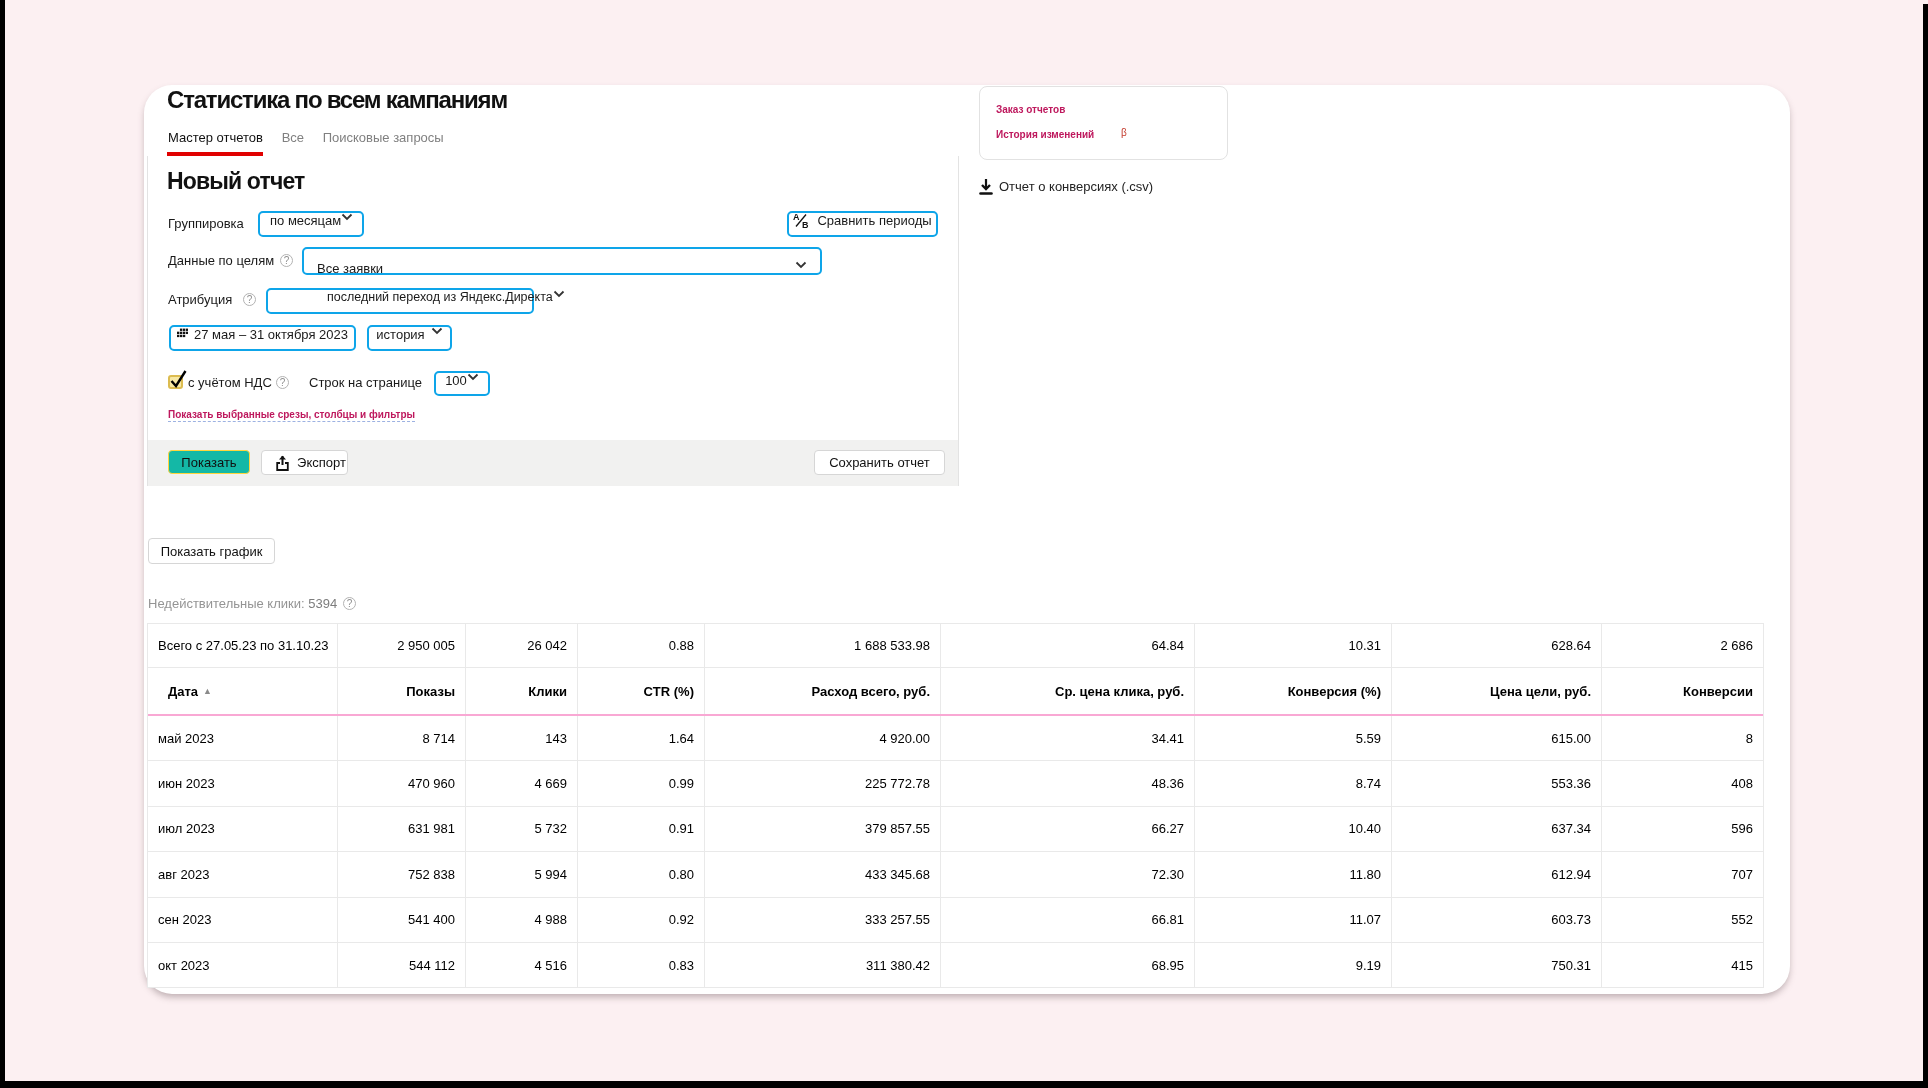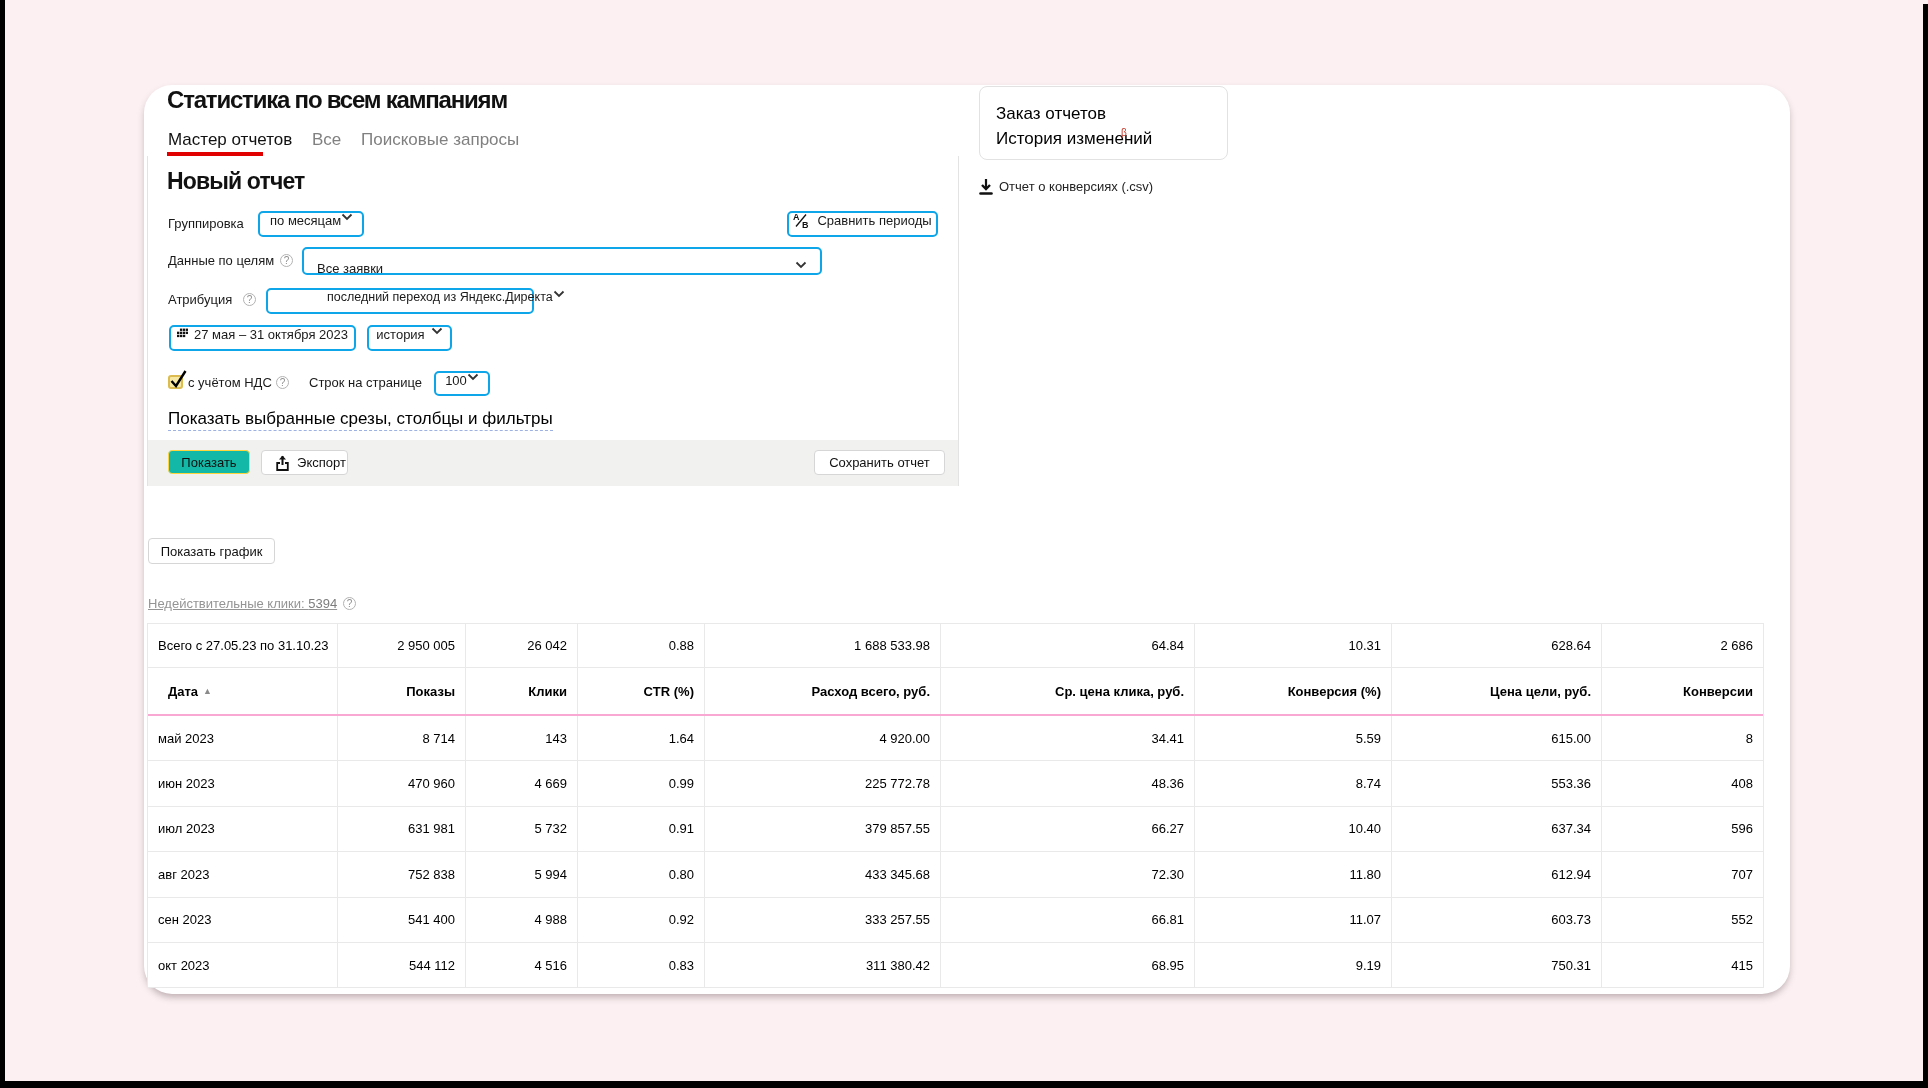--- a/index.html
+++ b/index.html
@@ -15,48 +15,48 @@
 .abs { position:absolute; }
 .bar-left { left:0; top:0; width:5px; height:1088px; background:#000; }
 .bar-right { left:1923px; top:4px; width:5px; height:1084px; background:#000; }
 .bar-bottom { left:0; top:1081px; width:1928px; height:7px; background:#000; }
 .card {
   left:144px; top:85px; width:1646px; height:909px;
   background:#fff; border-radius:28px;
   box-shadow:0 4px 7px -1px rgba(95,75,80,.40);
 }
 h1.title { left:167px; top:86px; font-size:24px; font-weight:bold; color:#111; letter-spacing:-1.2px; white-space:nowrap; }
-.tabs { left:168px; top:130px; font-size:17px; white-space:nowrap; }
+.tabs { left:168px; top:130px; font-size:13px; white-space:nowrap; }
 .tab { display:inline-block; color:#808080; }
 .tab.active { color:#111; }
 .redline { left:167px; top:152px; width:96px; height:4px; background:#e00000; }
 .panel { left:147px; top:156px; width:812px; height:330px; border:1px solid #e3e3e3; border-top:none; background:#fff; }
 .h2 { left:167px; top:168px; font-size:23px; font-weight:bold; color:#111; letter-spacing:-0.85px; white-space:nowrap; }
 
 .label { font-size:13px; color:#1a1a1a; white-space:nowrap; }
 .ctrl {
   border:2px solid #0ea5e9; border-radius:5px; background:#fff;
   display:flex; align-items:flex-start; font-size:13px; color:#1a1a1a; white-space:nowrap;
 }
 .chev { flex:0 0 auto; }
 .qmark {
   display:inline-block; width:13px; height:13px; border:1px solid #b3b3b3; border-radius:50%;
   color:#8f8f8f; font-size:10px; line-height:11px; text-align:center; background:#fff;
 }
-.bluelink { color:#000000; font-size:17px; text-decoration:none; white-space:nowrap; }
+.bluelink { color:#be185d; font-size:10px; text-decoration:none; white-space:nowrap;font-weight:bold; }
 .dashed { border-bottom:1px dashed #9db2e2; padding-bottom:1px; }
 
 .strip { left:148px; top:440px; width:810px; height:46px; background:#f1f1f0; }
 .btn {
   position:absolute; display:flex; align-items:center; justify-content:center;
   border:1px solid #d6d6d6; border-radius:4px; background:#fff; font-size:13px; color:#111; white-space:nowrap;
 }
 .btn.yellow { background:#14b8a6; border-color:#ffd53d; }
 
-.graytext { color:#8c8c8c; font-size:13px; white-space:nowrap;text-decoration:underline; }
+.graytext { color:#8c8c8c; font-size:13px; white-space:nowrap; }
 
 
 .rtable { left:147px; top:623px; width:1617px; border:1px solid #e9e9e9; background:#fff; font-size:13px; color:#000; }
 .trow { display:flex; border-bottom:1px solid #e9e9e9; }
 .trow:last-child { border-bottom:none; }
 .trow.hdr { font-weight:bold; border-bottom:2px solid #f9a8d4; }
 .tc { flex:0 0 auto; display:flex; align-items:center; justify-content:flex-end; padding:0 10px; border-right:1px solid #e9e9e9; height:44.4px; white-space:nowrap; }
 .tc:first-child { justify-content:flex-start; }
 .tc:last-child { border-right:none; }
 .c1 { width:190px; } .c2 { width:128px; } .c3 { width:112px; } .c4 { width:127px; }

